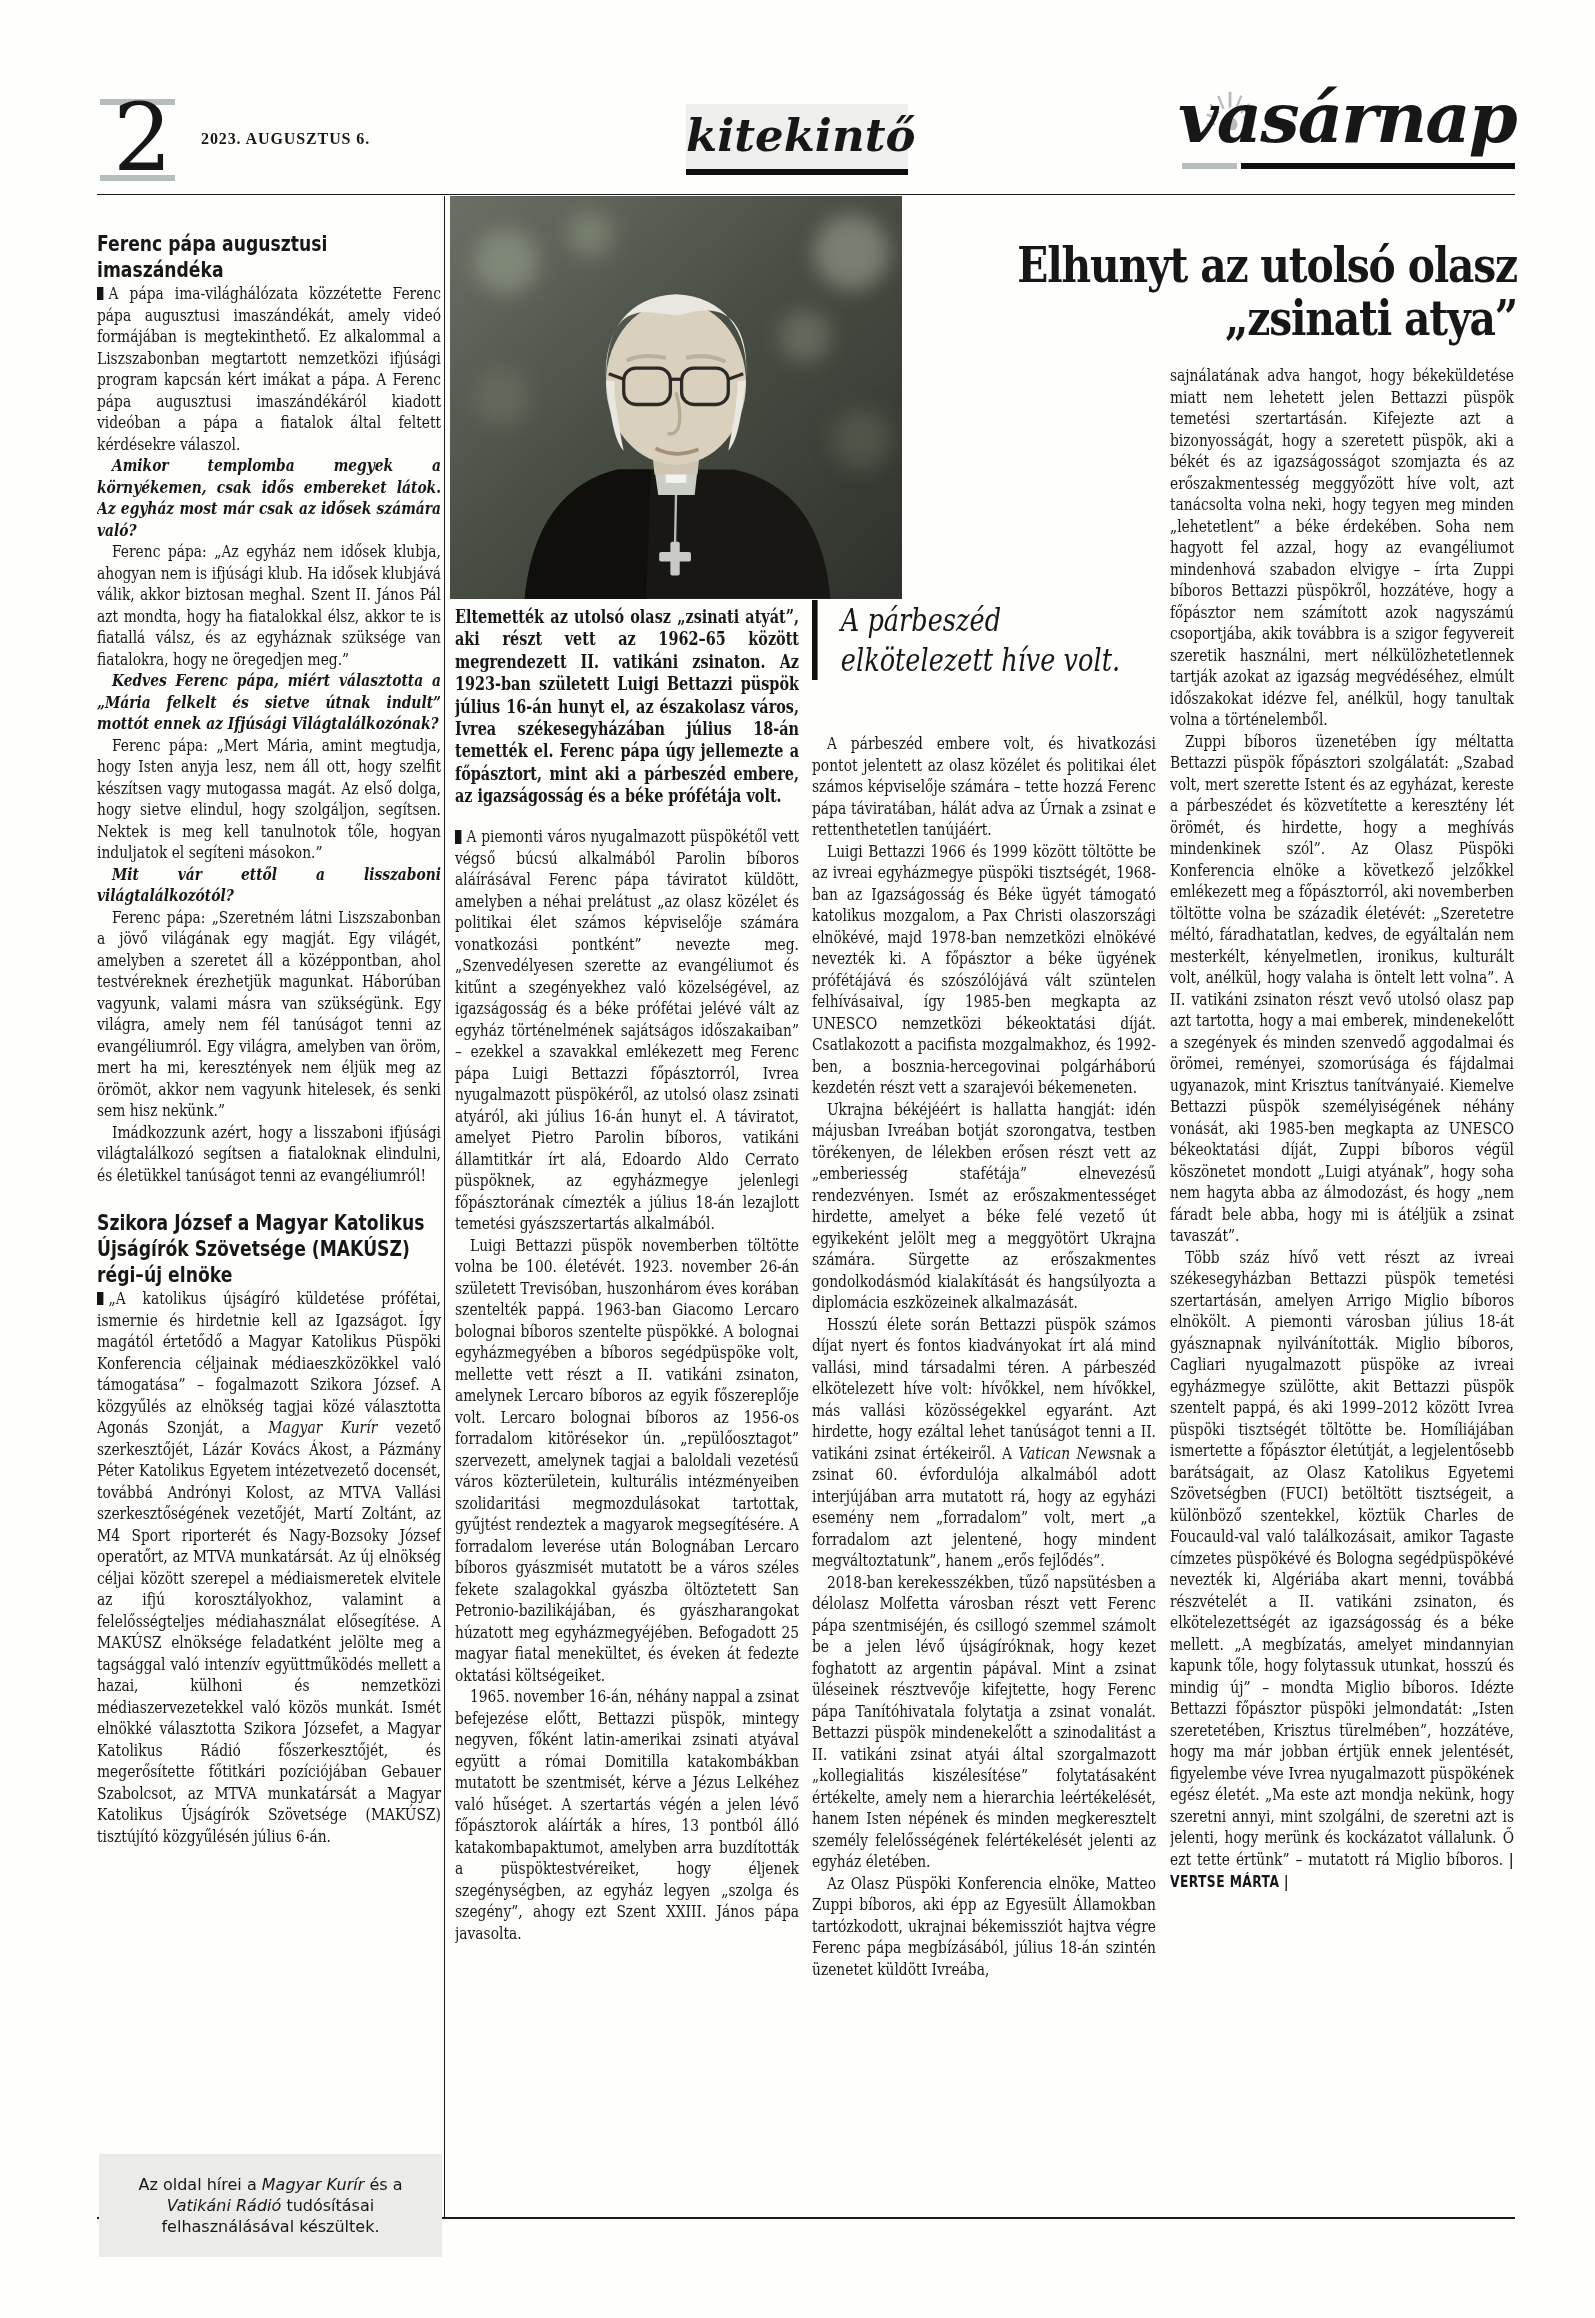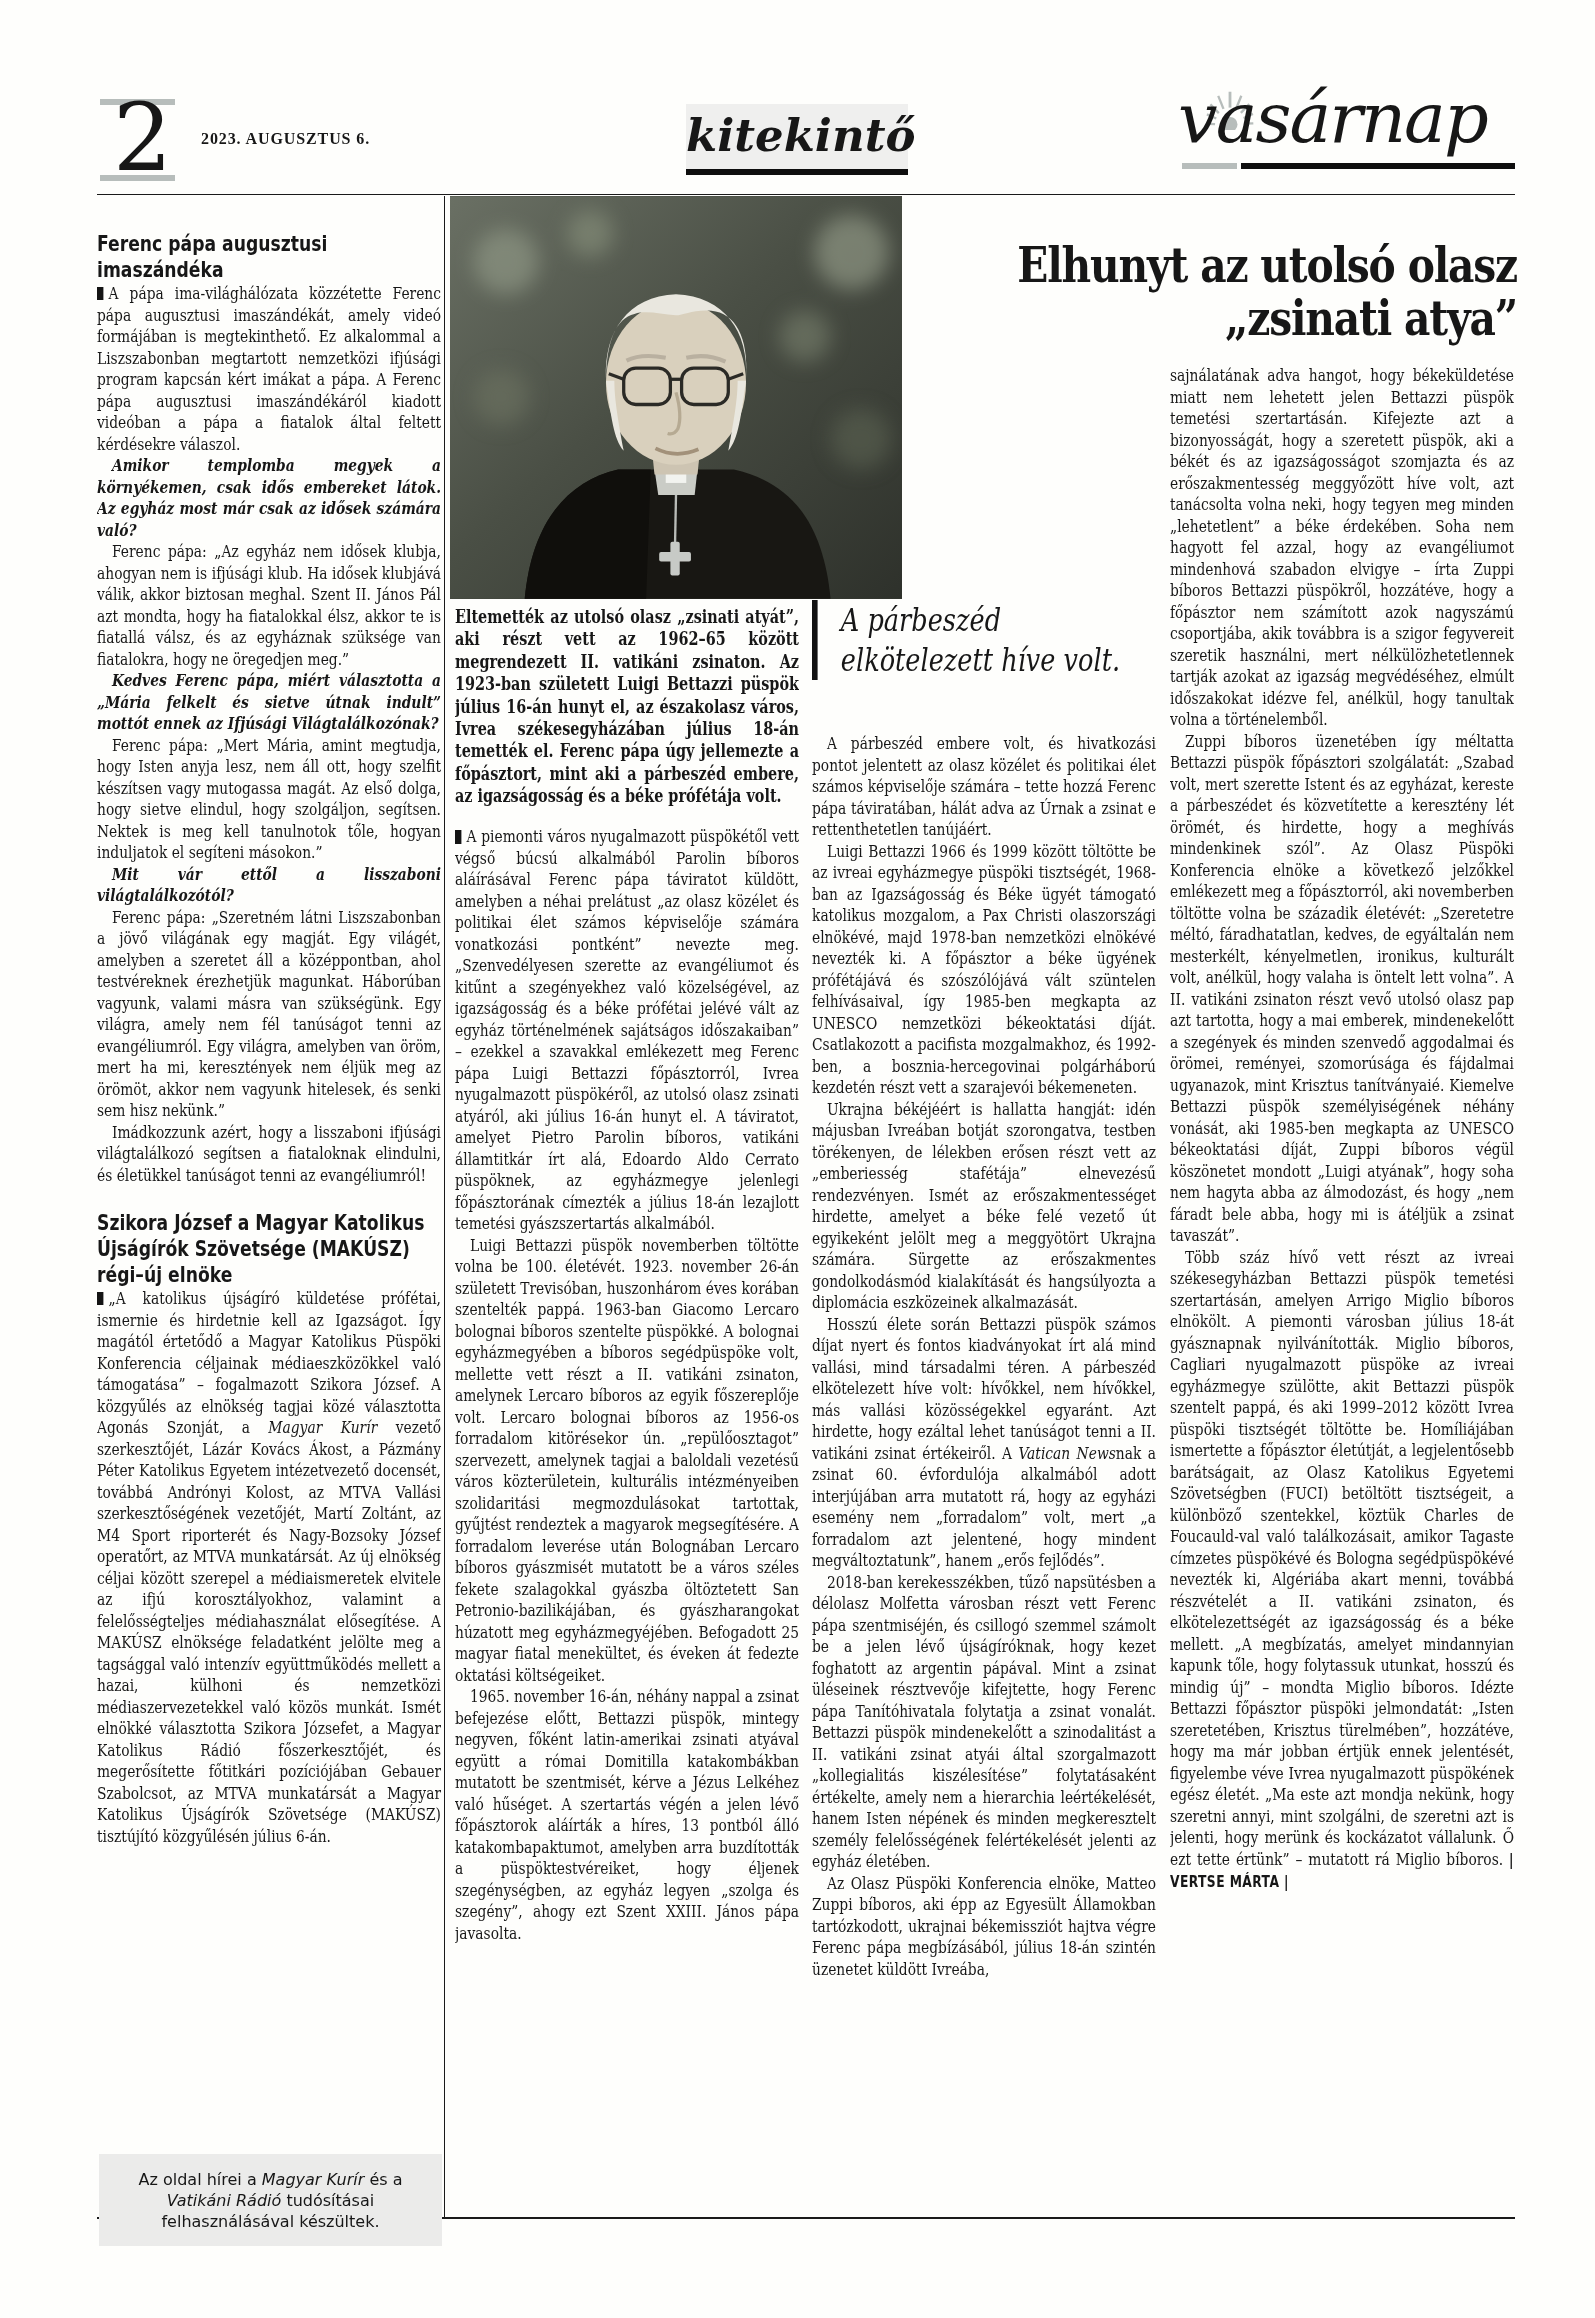--- a/index.html
+++ b/index.html
@@ -10,21 +10,21 @@
   .graybar{position:absolute;background:#b7bdbb;width:75px;height:6px;}
   .pagenum{position:absolute;left:113px;top:92px;font-size:93px;line-height:93px;
            font-family:"DejaVu Serif",serif;font-weight:400;letter-spacing:-2.8px;}
   .dateline{position:absolute;left:201px;top:130px;font-family:"Liberation Serif",serif;
             font-weight:700;font-size:16px;letter-spacing:0.9px;white-space:nowrap;}
   .sectionbox{position:absolute;left:686px;top:104px;width:222px;height:65px;
               background:#efefee;border-bottom:6px solid #0e0e0e;text-align:center;}
   .sectionbox span{font-family:"DejaVu Serif",serif;font-style:italic;font-weight:700;
                    font-size:45px;line-height:64px;text-align:center;}
   .brand{position:absolute;left:1178px;top:83px;width:339px;text-align:left;
-         font-family:"DejaVu Serif",serif;font-style:italic;font-weight:400;
+         font-family:"DejaVu Serif",serif;font-style:italic;font-weight:700;
          font-size:70px;line-height:70px;letter-spacing:-1.9px;white-space:nowrap;}
   .brand-underline-gray{position:absolute;left:1182px;top:163px;width:55px;height:6px;background:#b7bdbb;}
   .brand-underline-black{position:absolute;left:1241px;top:163px;width:274px;height:6px;background:#0e0e0e;}
   .hrule{position:absolute;background:#1a1a1a;}
   
   .headline{position:absolute;left:810px;top:239px;width:707px;text-align:right;
             font-weight:700;font-size:48px;line-height:53px;letter-spacing:-1.4px;
             transform:scaleX(.85);transform-origin:100% 0;white-space:nowrap;}
   
   .tcol{position:absolute;width:430px;transform:scaleX(.8);transform-origin:0 0;
@@ -35,21 +35,21 @@
   .q{font-weight:700;font-style:italic;}
   .art-title{font-family:"DejaVu Sans",sans-serif;font-weight:700;font-size:21.5px;
              line-height:26px;text-align:left;text-indent:0 !important;margin:0 0 4.7px 0;}
   .art-title.second{margin-top:24px;}
   .lead-bold{font-weight:700;font-size:18px;line-height:22.4px;margin-bottom:18.7px !important;}
   .pullquote{position:absolute;left:812px;top:600px;width:430px;transform:scaleX(.8);
              transform-origin:0 0;border-left:7px solid #111;padding-left:29px;
              font-style:italic;font-size:32px;line-height:40px;}
   .author{font-family:"DejaVu Sans",sans-serif;font-weight:700;font-size:15.4px;letter-spacing:0.5px;}
   
-  .sourcebox{position:absolute;left:99px;top:2154px;width:343px;height:92px;background:#ebebea;
+  .sourcebox{position:absolute;left:99px;top:2154px;width:343px;height:103px;background:#ebebea;
              display:flex;align-items:center;justify-content:center;text-align:center;
              font-family:"DejaVu Sans",sans-serif;font-size:16px;line-height:21px;}
   .sourcebox .inner{width:299px;}
   
   .photo{position:absolute;left:450px;top:196px;width:452px;height:403px;overflow:hidden;background:#3c4038;}
 </style>
 </head>
 <body>
 
 <div class="sheet">

